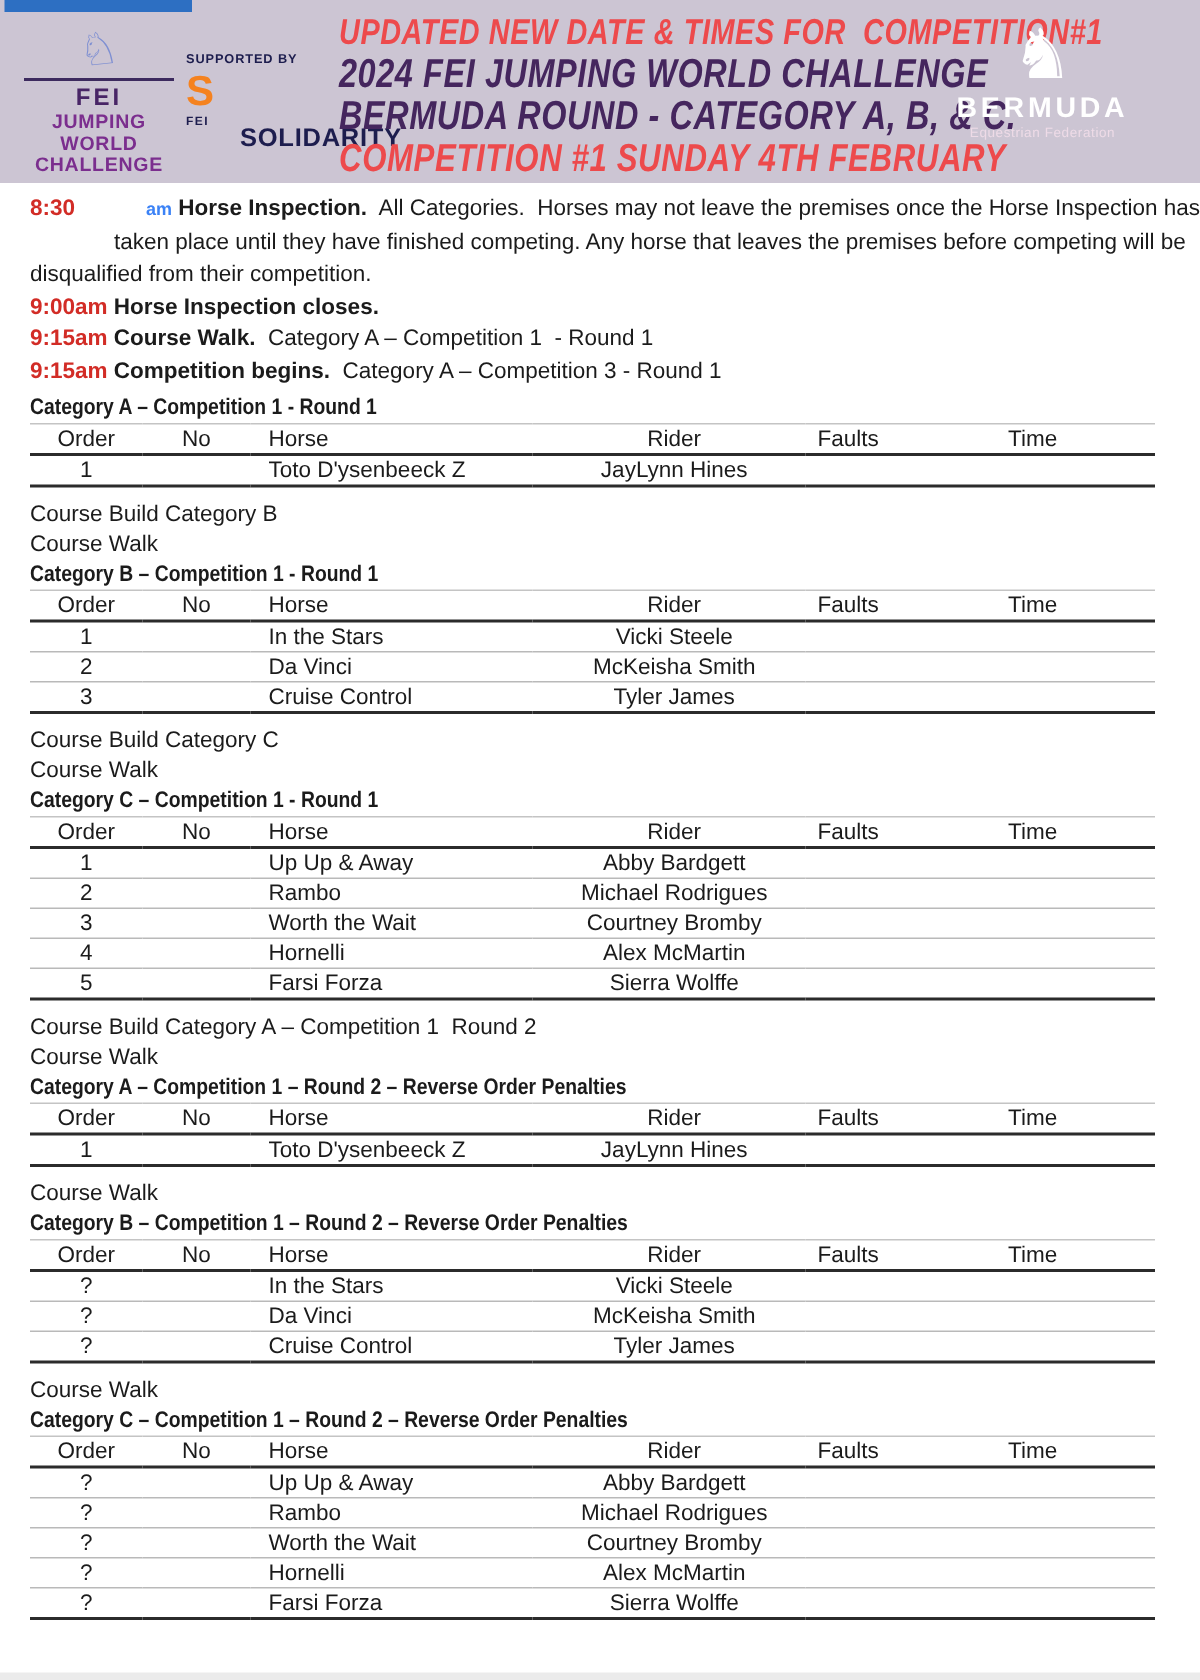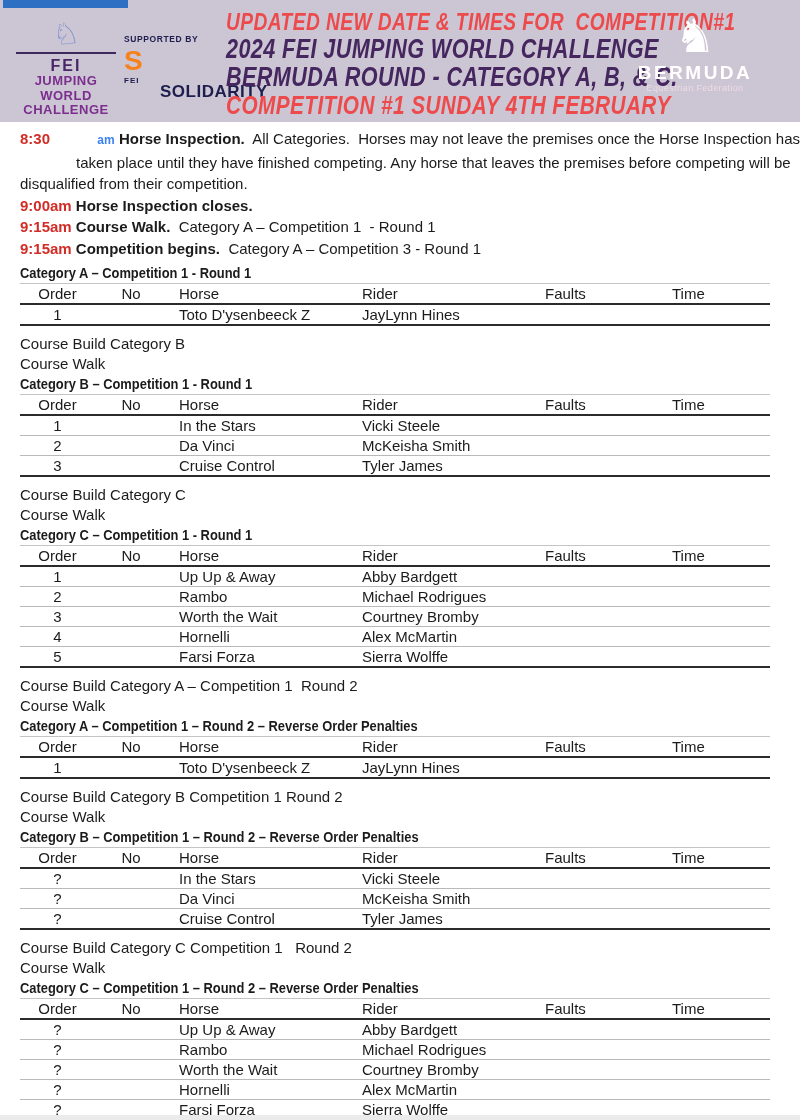--- a/index.html
+++ b/index.html
@@ -56,21 +56,21 @@
 
   table.order-table { width:750px; border-collapse:collapse; table-layout:fixed;
                       border-top:1px solid #c4c4c4; }
   table.order-table th { font-weight:normal; font-size:15px; line-height:19px; height:19px;
                          border-bottom:2.5px solid #2b2b2b; }
   table.order-table td { font-size:15px; line-height:19px; height:19px;
                          border-bottom:1px solid #b9b9b9; overflow:hidden; white-space:nowrap; }
   table.order-table tbody tr:last-child td { border-bottom:2.5px solid #2b2b2b; }
   .c  { text-align:center; }
   .l1 { text-align:left; padding-left:12px; }
-  .l2 { text-align:left; padding-left:7px;margin-left:44px; }
+  .l2 { text-align:center; padding-left:7px;margin-left:44px; }
   .l3 { text-align:left; padding-left:8px;margin-top:44px; }
   .l4 { text-align:left; padding-left:10px; }
 
   .bottom-strip { position:absolute; left:0; bottom:0; width:800px; height:5px; background:#ebebeb; }
 </style>
 </head>
 <body>
 
 <div class="page">
 
@@ -297,21 +297,20 @@
                 <td class="c"></td>
                 <td class="l1">Toto D'ysenbeeck Z</td>
                 <td class="l2">JayLynn Hines</td>
                 <td class="l3"></td>
                 <td class="l4"></td>
               </tr>
             </tbody>
           </table>
         </section>
         <section class="sec">
-          <div class="pre-line">Course Build Category B Competition 1 Round 2</div>
           <div class="pre-line">Course Walk</div>
           <div class="sec-heading">Category B – Competition 1 – Round 2 – Reverse Order Penalties</div>
           <table class="order-table">
             <colgroup>
               <col style="width: 75px;">
               <col style="width: 72px;">
               <col style="width: 188px;">
               <col style="width: 182px;">
               <col style="width: 125px;">
               <col style="width: 108px;">
@@ -348,21 +347,20 @@
                 <td class="c"></td>
                 <td class="l1">Cruise Control</td>
                 <td class="l2">Tyler James</td>
                 <td class="l3"></td>
                 <td class="l4"></td>
               </tr>
             </tbody>
           </table>
         </section>
         <section class="sec">
-          <div class="pre-line">Course Build Category C Competition 1   Round 2</div>
           <div class="pre-line">Course Walk</div>
           <div class="sec-heading">Category C – Competition 1 – Round 2 – Reverse Order Penalties</div>
           <table class="order-table">
             <colgroup>
               <col style="width: 75px;">
               <col style="width: 72px;">
               <col style="width: 188px;">
               <col style="width: 182px;">
               <col style="width: 125px;">
               <col style="width: 108px;">

